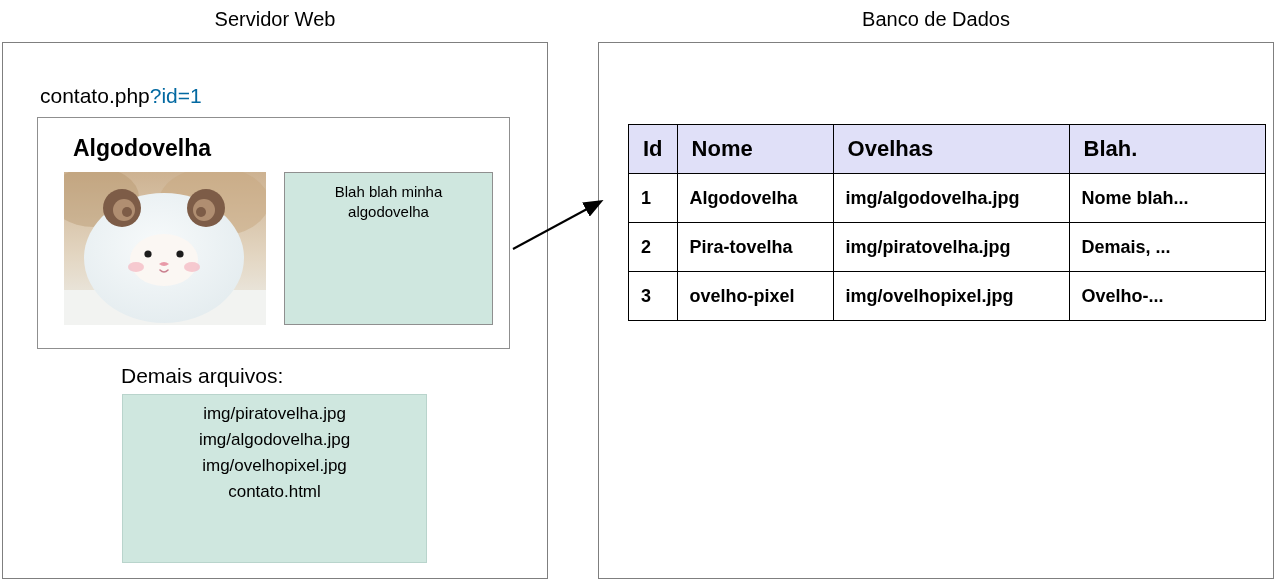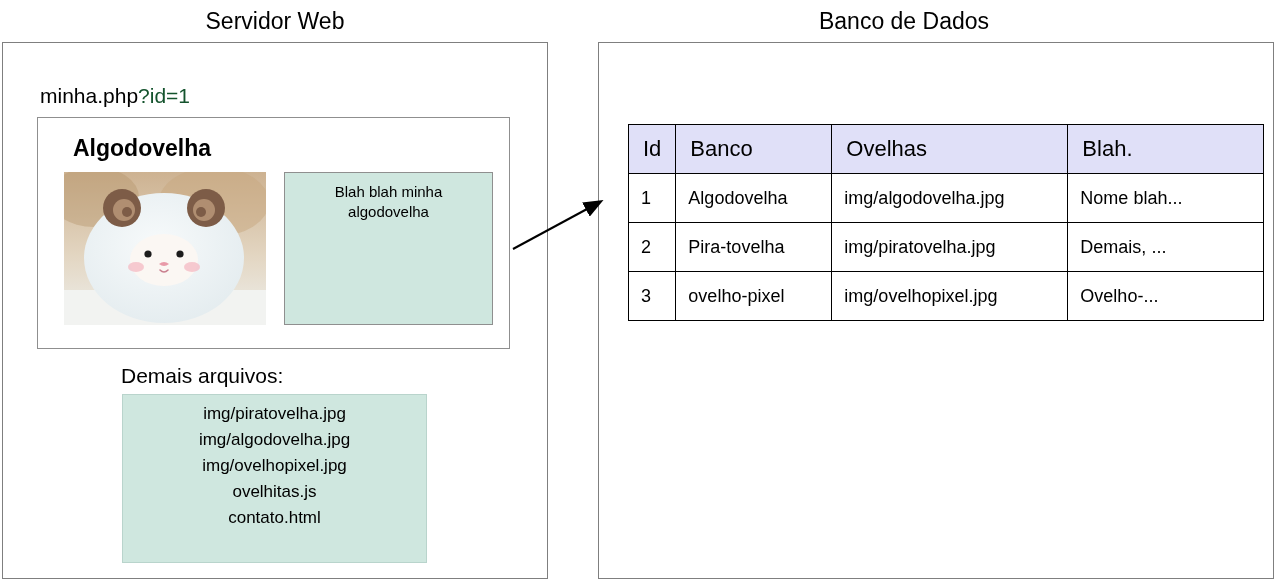--- a/index.html
+++ b/index.html
@@ -7,43 +7,43 @@
     width: 1275px; height: 581px;
     background: #ffffff;
     font-family: "Liberation Sans", sans-serif;
     color: #000;
     position: relative;
     overflow: hidden;
   }
   .panel-title {
     position: absolute;
     top: 8px;
-    font-size: 23px;
+    font-size: 20px;
     text-align: center;
   }
   #server-title { left: 2px; width: 546px; }
-  #db-title    { left: 566px; width: 676px; }
+  #db-title    { left: 598px; width: 676px; }
 
   .panel {
     position: absolute;
     top: 42px;
     height: 537px;
     border: 1px solid #7f7f7f;
     background: #ffffff;
   }
   #server-panel { left: 2px;  width: 546px; }
   #db-panel     { left: 598px; width: 676px; }
 
   
   .url-line {
     position: absolute;
     left: 40px; top: 84px;
     font-size: 21px;
   }
-  .url-query { color: #14532d; }
+  .url-query { color: #0369a1; }
 
   .page-box {
     position: absolute;
     left: 37px; top: 117px;
     width: 473px; height: 232px;
     border: 1px solid #8f8f8f;
     background: #ffffff;
   }
   .page-heading {
     position: absolute;
@@ -93,21 +93,21 @@
     margin-top: 48px;
   }
   table.db-table {
     position: absolute;
     left: 628px; top: 124px;
     border-collapse: collapse;
     background: #ffffff;
   }
   table.db-table th, table.db-table td {
     border: 1px solid #000;
-    font-weight: normal;
+    font-weight: bold;
     text-align: left;
     vertical-align: middle;
   }
   table.db-table th {
     background: #e0e0f8;
     font-size: 22px;
     height: 49px;
     padding: 0 14px;
   }
   table.db-table td {
@@ -132,21 +132,21 @@
 </head>
 <body>
 
 <div class="panel-title" id="server-title">Servidor Web</div>
 <div class="panel-title" id="db-title">Banco de Dados</div>
 
 <div class="panel" id="server-panel">
 </div>
 
 <div class="url-line">
-  <span>minha.php</span><span class="url-query">?id=1</span>
+  <span>contato.php</span><span class="url-query">?id=1</span>
 </div>
 
 <div class="page-box">
   <div class="page-heading">Algodovelha</div>
 
   <svg class="sheep-img" viewBox="0 0 202 153" role="img">
     <defs>
       <linearGradient id="bgGrad" x1="0" y1="0" x2="0" y2="1">
         <stop offset="0" stop-color="#cdb291"></stop>
         <stop offset="0.55" stop-color="#e3d6c2"></stop>
@@ -187,33 +187,32 @@
 
   <div class="desc-box">Blah blah minha algodovelha</div>
 </div>
 
 <div class="files-label">Demais arquivos:</div>
 
 <div class="files-box">
   <div class="file-item">img/piratovelha.jpg</div>
   <div class="file-item">img/algodovelha.jpg</div>
   <div class="file-item">img/ovelhopixel.jpg</div>
-  <div class="file-item">ovelhitas.js</div>
   <div class="file-item">contato.html</div>
 </div>
 
 <div class="panel" id="db-panel"></div>
 
 <div class="table-name">Ovelhas</div>
 
 <table class="db-table">
   <thead>
     <tr>
       <th class="col-id">Id</th>
-      <th class="col-nome">Banco</th>
+      <th class="col-nome">Nome</th>
       <th class="col-imagem">Ovelhas</th>
       <th class="col-desc">Blah.</th>
     </tr>
   </thead>
   <tbody>
     <tr>
       <td class="cell-id">1</td>
       <td>Algodovelha</td>
       <td>img/algodovelha.jpg</td>
       <td>Nome blah...</td>

